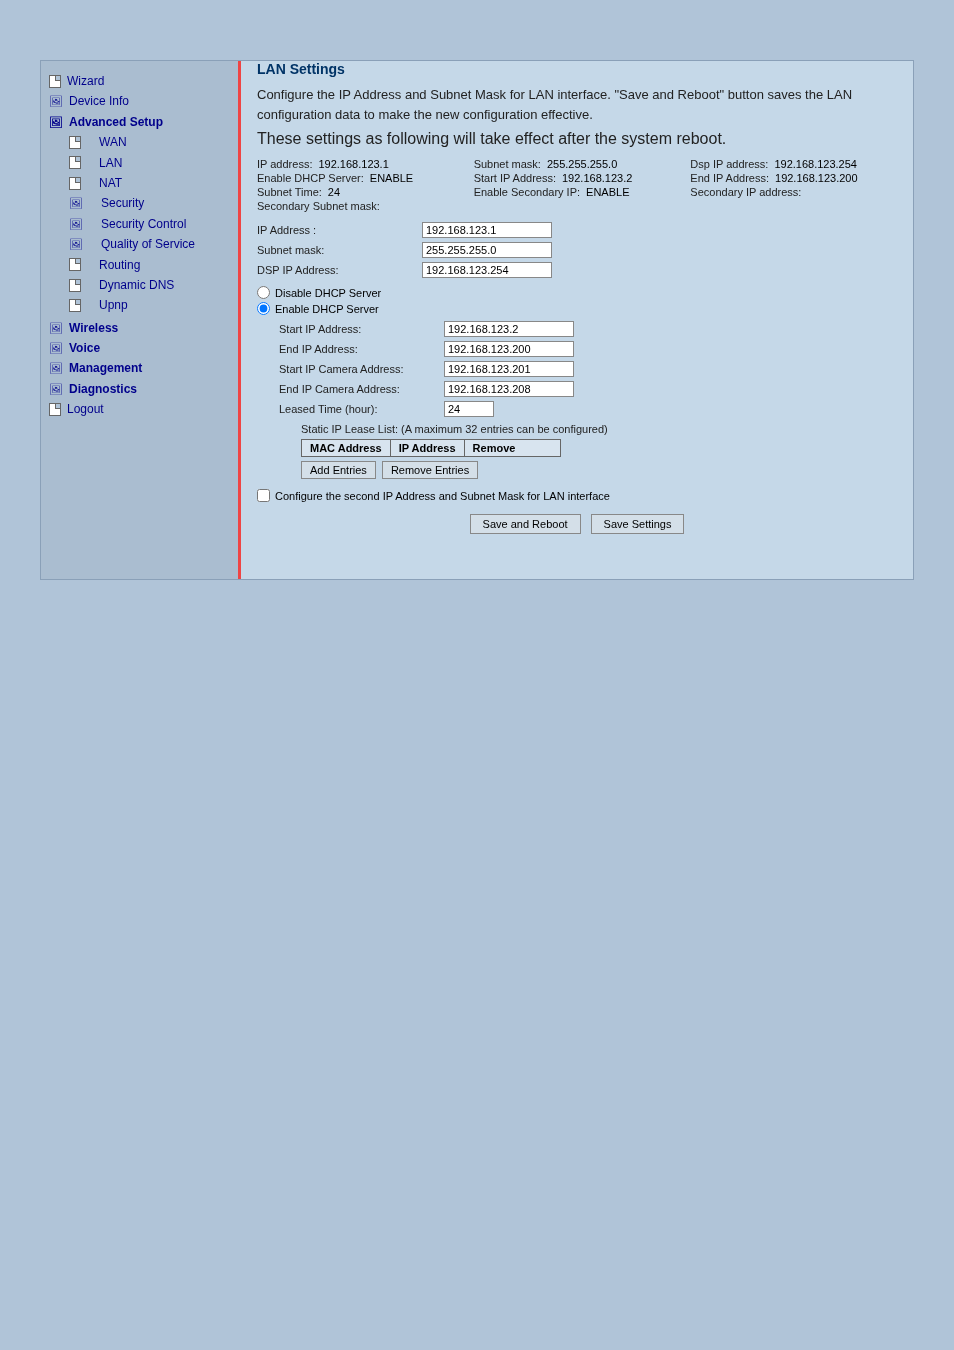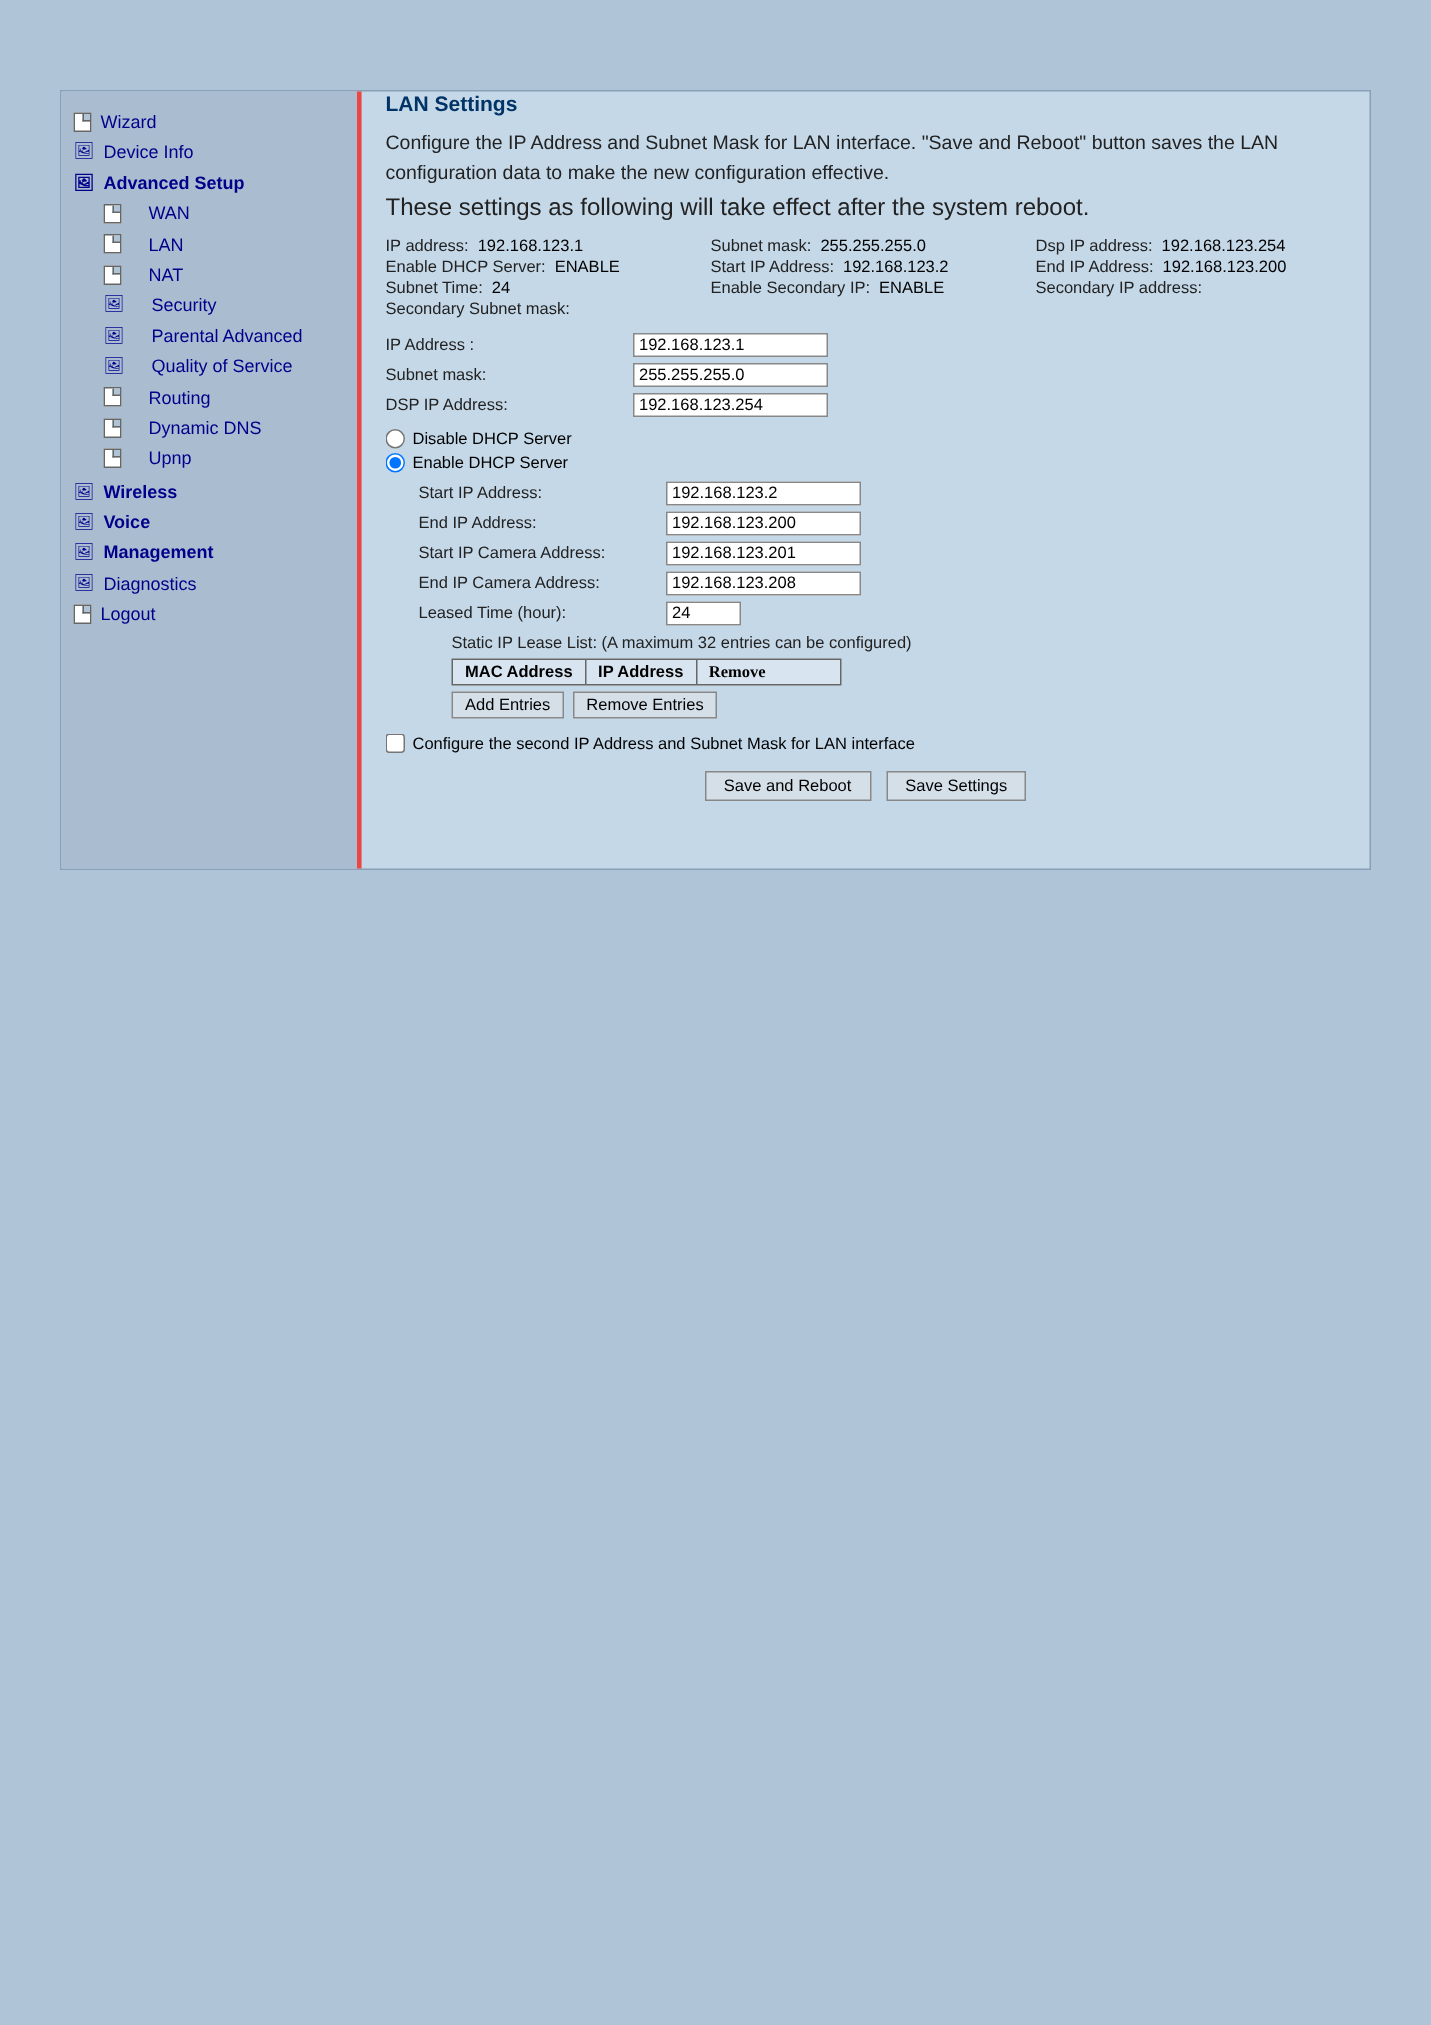--- a/index.html
+++ b/index.html
@@ -153,21 +153,21 @@
       margin-left: 22px;
       margin-bottom: 4px;
       width: 260px;
     }
     .table-header div {
       font-size: 11px;
       font-weight: bold;
       padding: 2px 8px;
       border-right: 1px solid #666;
     }
-    .table-header div:last-child { border-right: none; font-family: Liberation Serif, serif; }
+    .table-header div:last-child { border-right: none; }
     .btn-row {
       display: flex;
       gap: 6px;
       margin-left: 22px;
       margin-bottom: 10px;
     }
     .btn {
       border: 1px solid #888;
       background: #d4dfe8;
       padding: 2px 8px;
@@ -230,21 +230,21 @@
         <a href="#">
           <span class="icon-doc"></span>
           <span>NAT</span>
         </a>
         <a href="#">
           <span style="font-size:11px;">🖼</span>
           <span>Security</span>
         </a>
         <a href="#">
           <span style="font-size:11px;">🖼</span>
-          <span>Parental Advanced</span>
+          <span>Security Control</span>
         </a>
         <a href="#">
           <span style="font-size:11px;">🖼</span>
           <span>Quality of Service</span>
         </a>
         <a href="#">
           <span class="icon-doc"></span>
           <span>Routing</span>
         </a>
         <a href="#">
@@ -267,21 +267,21 @@
         <a href="#" style="font-weight:bold;">Voice</a>
       </div>
 
       <div class="top-item">
         <span style="font-size:11px;">🖼</span>
         <a href="#" style="font-weight:bold;">Management</a>
       </div>
 
       <div class="top-item">
         <span style="font-size:11px;">🖼</span>
-        <a href="#" style="font-weight:normal;">Diagnostics</a>
+        <a href="#" style="font-weight:bold;">Diagnostics</a>
       </div>
 
       <div class="top-item">
         <span class="icon-doc"></span>
         <a href="#">Logout</a>
       </div>
 
     </div>
 
     <div class="content">

